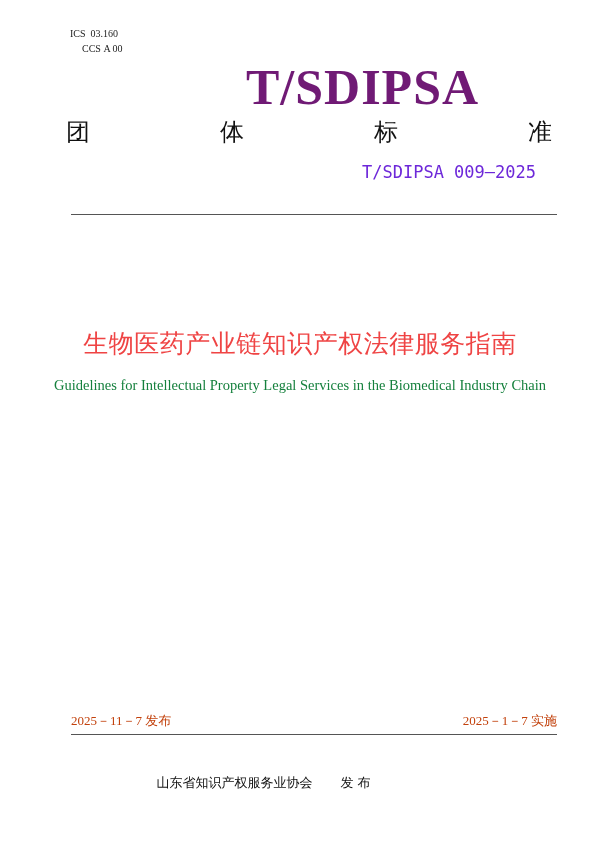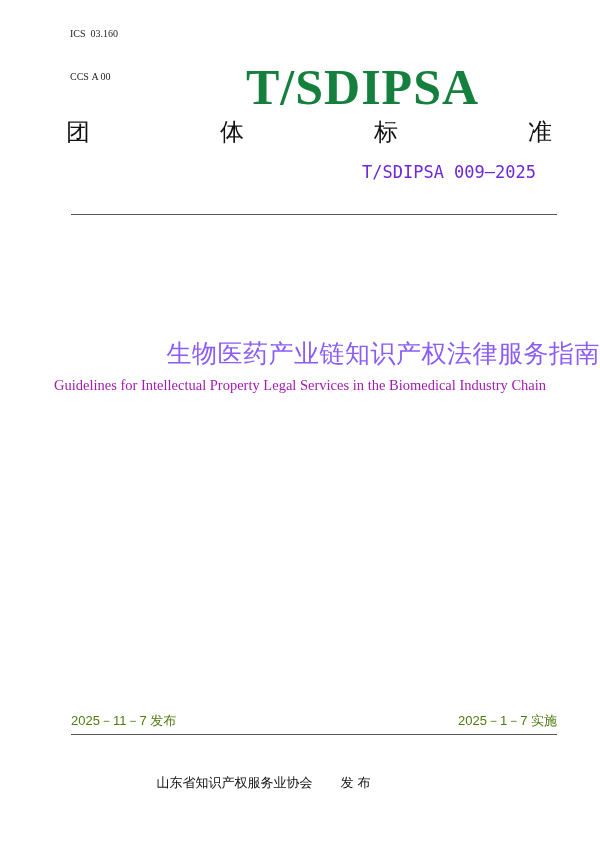--- a/index.html
+++ b/index.html
@@ -1,38 +1,38 @@
 <!DOCTYPE html>
 <html><head>
   <meta charset="utf-8">
   <style>
     html, body { margin: 0; padding: 0; background: #ffffff; }
     body { width: 600px; height: 849px; position: relative; overflow: hidden; color: #111; }
     .abs { position: absolute; }
     .cls { font-family: "Liberation Serif", serif; font-size: 10px; line-height: 14px; color: #222; }
     .cls .mono { font-family: Liberation Serif, serif; }
-    .org-code { left: 246px; top: 58px; font-family: "Liberation Serif", serif; font-weight: bold; font-size: 50px; letter-spacing: 1px; line-height: 58px; color: #15803d; }
+    .org-code { left: 246px; top: 58px; font-family: "Liberation Serif", serif; font-weight: bold; font-size: 50px; letter-spacing: 1px; line-height: 58px; color: #701a75; }
     .std-type { left: 66px; top: 116px; width: 486px; height: 32px; display: flex; justify-content: space-between; font-family: "DejaVu Sans", sans-serif; font-size: 24px; line-height: 32px; color: #111; }
     .std-no { right: 64px; top: 164px; font-family: "DejaVu Sans Mono", monospace; font-size: 17px; line-height: 16px; color: #6d28d9; }
     .rule { background: #555; height: 1px; }
-    .title-cn { left: 0; width: 600px; top: 337px; text-align: right; font-family: "DejaVu Sans", sans-serif; font-size: 25px; line-height: 34px; letter-spacing: 0.5px; color: #8b5cf6; }
-    .title-en { left: 0; width: 600px; top: 375px; text-align: center; font-family: "Liberation Serif", serif; font-size: 14.5px; line-height: 20px; color: #a21caf; }
-    .date { top: 712px; font-family: Liberation Sans, sans-serif; font-size: 13px; line-height: 18px; color: #4d7c0f; }
+    .title-cn { left: 0; width: 600px; top: 327px; text-align: center; font-family: "DejaVu Sans", sans-serif; font-size: 25px; line-height: 34px; letter-spacing: 0.5px; color: #ef4444; }
+    .title-en { left: 0; width: 600px; top: 375px; text-align: center; font-family: "Liberation Serif", serif; font-size: 14.5px; line-height: 20px; color: #15803d; }
+    .date { top: 712px; font-family: Liberation Serif, serif; font-size: 13px; line-height: 18px; color: #c2410c; }
     .date.left { left: 71px; }
     .date.right { right: 43px; }
     .publisher { left: 0; width: 527px; top: 773px; text-align: center; font-family: "DejaVu Sans", sans-serif; font-size: 13px; line-height: 20px; color: #111; }
     .publisher .gap { display: inline-block; width: 28px; }
   </style>
 </head>
 <body>
 
 <div class="abs cls" style="left:70px; top:27px;">
   <span>ICS</span>&nbsp;&nbsp;<span class="mono">03.160</span>
 </div>
-<div class="abs cls" style="left:70px; top:42px;margin-top:28px;">
+<div class="abs cls" style="left:82px; top:42px;">
   <span>CCS</span>&nbsp;<span class="mono">A 00</span>
 </div>
 
 <div class="abs org-code">T/SDIPSA</div>
 
 <div class="abs std-type">
   <span>团</span>
   <span>体</span>
   <span>标</span>
   <span>准</span>

